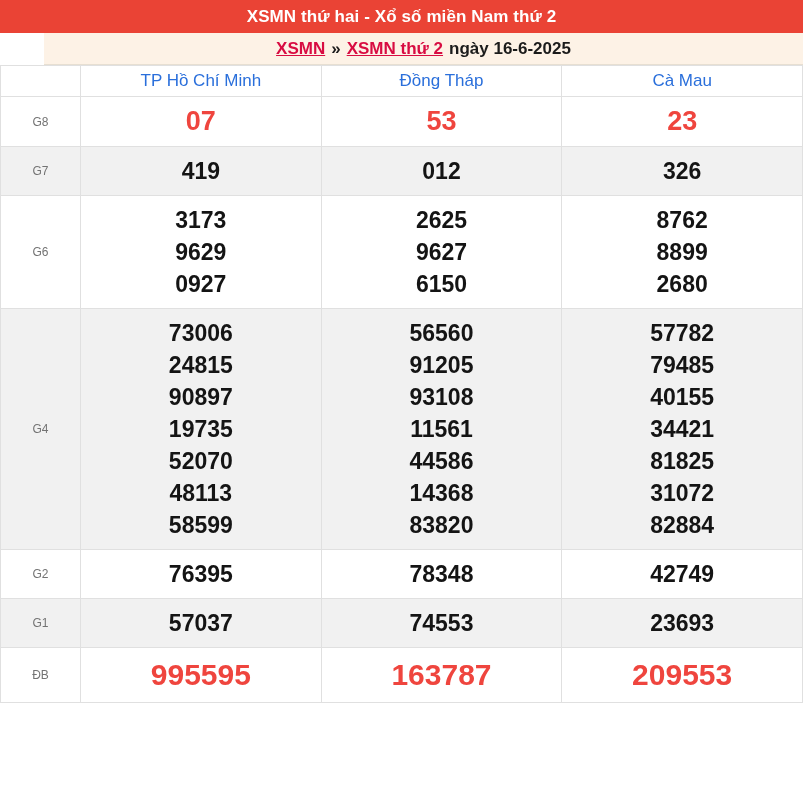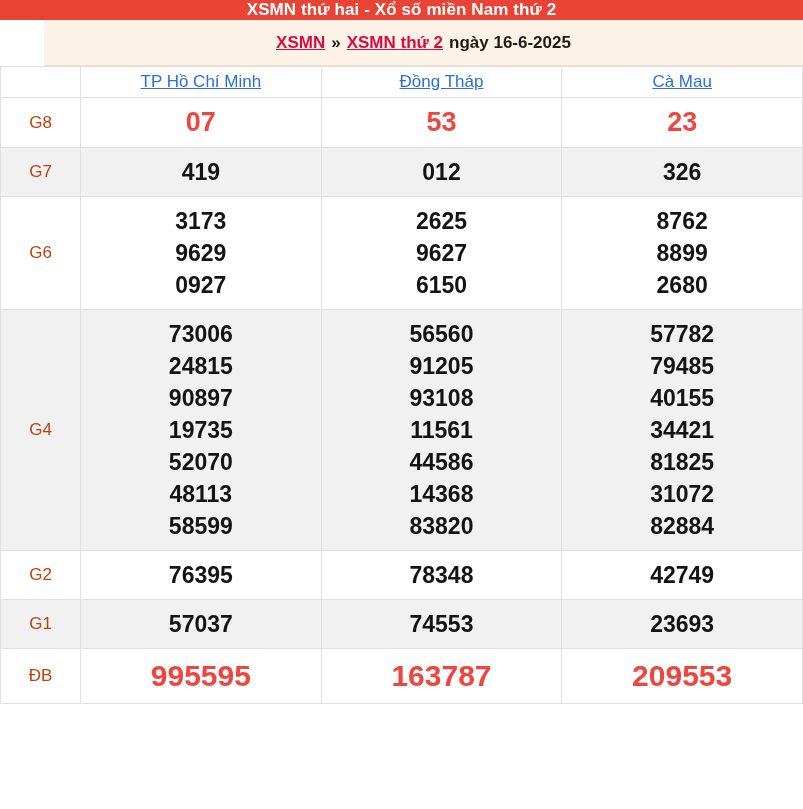--- a/index.html
+++ b/index.html
@@ -3,54 +3,54 @@
 <meta charset="utf-8">
 <style>
   * { box-sizing: border-box; margin: 0; padding: 0; }
   html, body {
     width: 803px; height: 809px; overflow: hidden;
     background: #ffffff;
     font-family: "Liberation Sans", "DejaVu Sans", sans-serif;
   }
   
   .title-bar {
-    height: 20px; background: #ea4335;
+    height: 33px; background: #ea4335;
     display: flex; align-items: center; justify-content: center;
   }
   .title-bar h1 {
     color: #ffffff; font-size: 17px; font-weight: 700; letter-spacing: 0.1px;
   }
   
   .breadcrumb-bar {
-    height: 46px; background: #fdf2e6;
+    height: 32px; background: #fdf2e6;
     border-bottom: 1px solid #e7dfd2;
     display: flex; align-items: center; justify-content: center;
     font-size: 17px; font-weight: 700; color: #1b1b1b;
     gap: 6px;
     margin-left: 44px;
   }
   .breadcrumb-bar a {
     color: #d80c42; text-decoration: underline; font-weight: 700; cursor: pointer;
   }
   .breadcrumb-bar .sep { color: #1b1b1b; }
   
   table.results {
     width: 100%; border-collapse: collapse; table-layout: fixed;
   }
   .results th, .results td {
     border: 1px solid #e0e0e0; text-align: center; vertical-align: middle;
   }
   .results th { height: 31px; font-weight: 400; background: #ffffff; }
   .results th:first-child, .results td.prize-label { width: 80px; }
   .results th a {
-    color: #2a6fdb; text-decoration: underline; font-size: 17px; cursor: pointer;
+    color: #2a6fdb; font-size: 17px; cursor: pointer;
   }
   .results tbody tr:nth-child(even) td { background: #f1f1f1; }
   .results tbody tr:nth-child(odd) td { background: #ffffff; }
-  td.prize-label { font-size: 17px; color: #c2410c; font-weight: 400; }
+  td.prize-label { font-size: 12px; color: #737373; font-weight: 400; }
   td.numbers { padding: 8px 0; }
   .num {
     font-weight: 700; font-size: 23px; line-height: 32px; color: #141414;
   }
   tr.highlight .num { color: #ef453e; font-size: 27px; line-height: 33px; }
   tr.highlight-big .num { color: #ef453e; font-size: 30px; line-height: 38px; }
 </style>
 </head>
 <body>
 

